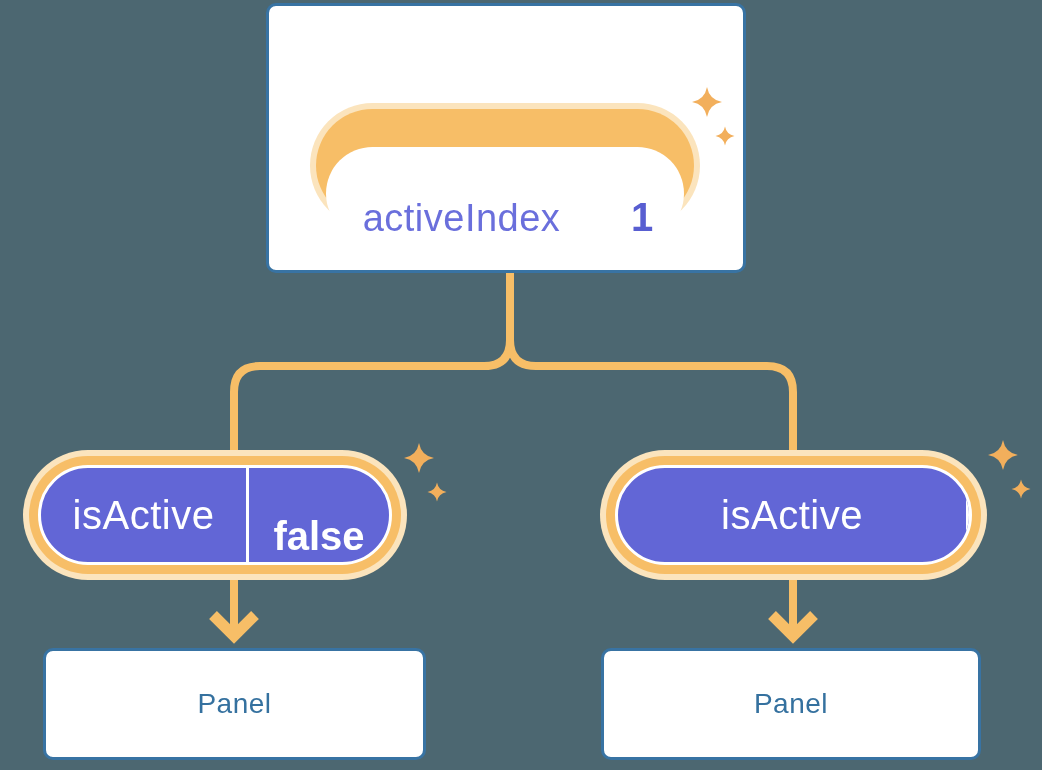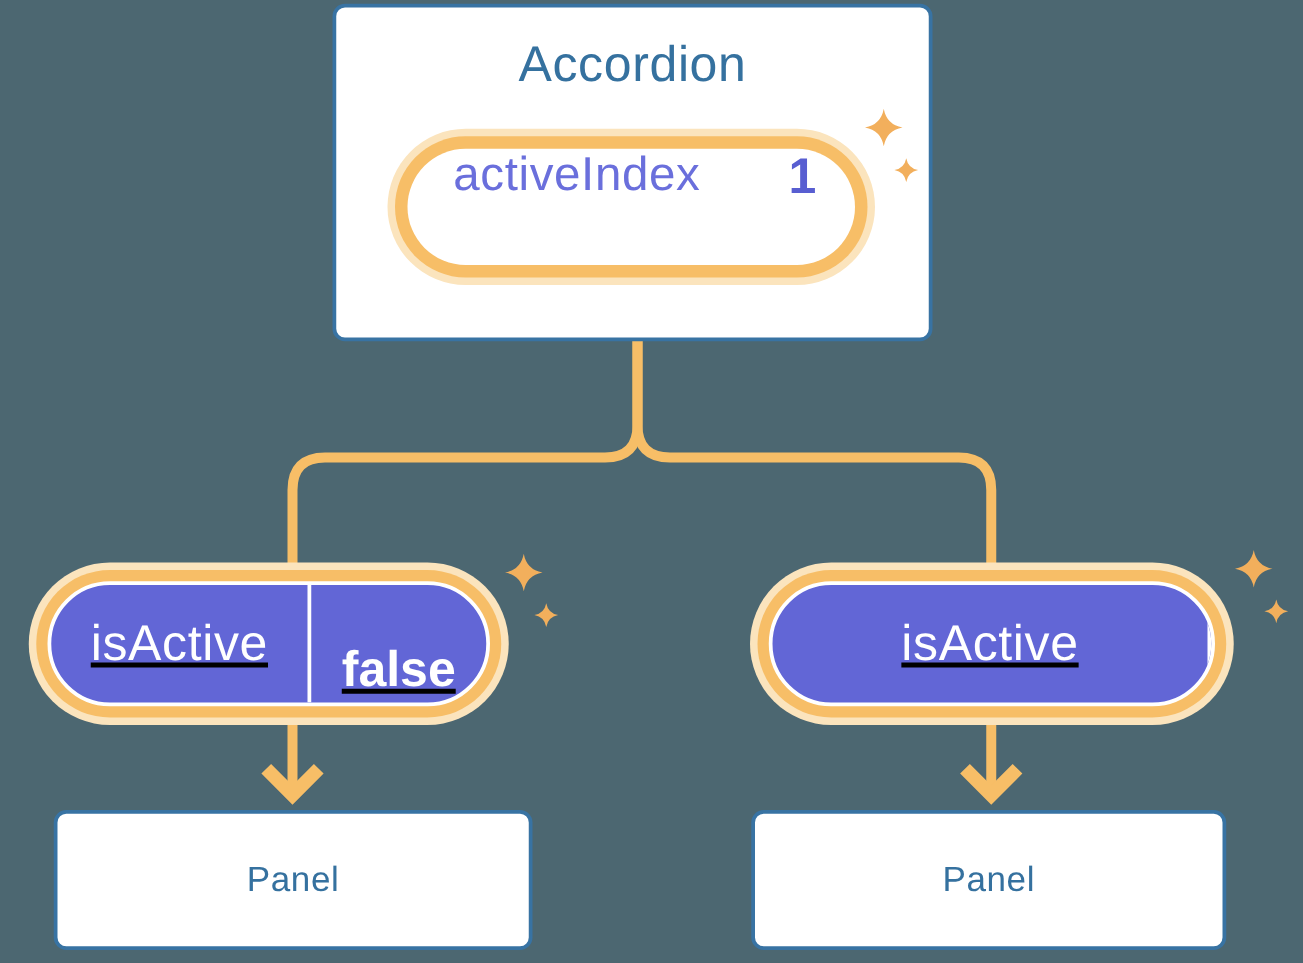--- a/index.html
+++ b/index.html
@@ -26,40 +26,40 @@
   .state-pill{
     position:absolute;left:41px;top:97px;width:390px;height:125px;
     background:#FBE4BD;border-radius:63px;padding:6px;box-sizing:border-box;
   }
   .state-pill .ring{
     width:100%;height:100%;background:#F7BE67;border-radius:57px;
     padding:10px;box-sizing:border-box;
   }
   .state-pill .inner{
     width:100%;height:100%;background:#ffffff;border-radius:47px;
-    display:flex;align-items:flex-start;overflow:hidden;
+    display:flex;align-items:flex-end;overflow:hidden;margin-top:28px;
   }
   .state-pill .seg{display:flex;align-items:center;justify-content:center;}
   .state-pill .seg.label{flex:1;font-size:38px;color:#6A6FDC;letter-spacing:.5px;}
   .state-pill .divider{width:3px;background:#F7BE67;}
   .state-pill .seg.value{width:84px;font-size:40px;font-weight:bold;color:#585ED1;}
 
   
   .prop-pill{
     height:130px;background:#FBE4BD;border-radius:65px;
     padding:6px;box-sizing:border-box;
   }
   .prop-pill .ring{
     width:100%;height:100%;background:#F7BE67;border-radius:59px;
     padding:9px;box-sizing:border-box;
   }
   .prop-pill .inner{
     width:100%;height:100%;background:#6266D6;border-radius:50px;
     border:3px solid #ffffff;box-sizing:border-box;
-    display:flex;align-items:stretch;overflow:hidden;text-decoration:underline;
+    display:flex;align-items:stretch;overflow:hidden;
   }
   .prop-pill .seg{display:flex;align-items:center;justify-content:center;color:#ffffff;}
   .prop-pill .seg.label{flex:1;font-size:40px;letter-spacing:.5px;}
   .prop-pill .divider{width:3px;background:#ffffff;}
   .prop-pill .seg.value{font-size:40px;font-weight:bold;margin-top:43px;}
   .pill-a{left:23px;top:450px;width:384px;}
   .pill-a .seg.value{width:140px;}
   .pill-b{left:600px;top:450px;width:387px;}
   .pill-b .seg.value{width:133px;}
 
@@ -84,21 +84,20 @@
       <path d="M510,271 L510,340 Q510,366 484,366 L260,366 Q234,366 234,392 L234,632"></path>
       <path d="M510,271 L510,340 Q510,366 536,366 L767,366 Q793,366 793,392 L793,632"></path>
     </g>
     <g fill="none" stroke="#F7BE67" stroke-width="11" stroke-linejoin="miter">
       <path d="M213,615 L234,636 L255,615"></path>
       <path d="M772,615 L793,636 L814,615"></path>
     </g>
   </svg>
 
   <div class="abs card">
-    <div class="card-title">Accordion</div>
 
     <div class="state-pill">
       <div class="ring">
         <div class="inner">
           <div class="seg label">activeIndex</div>
           <div class="divider"></div>
           <div class="seg value">1</div>
         </div>
       </div>
     </div>

